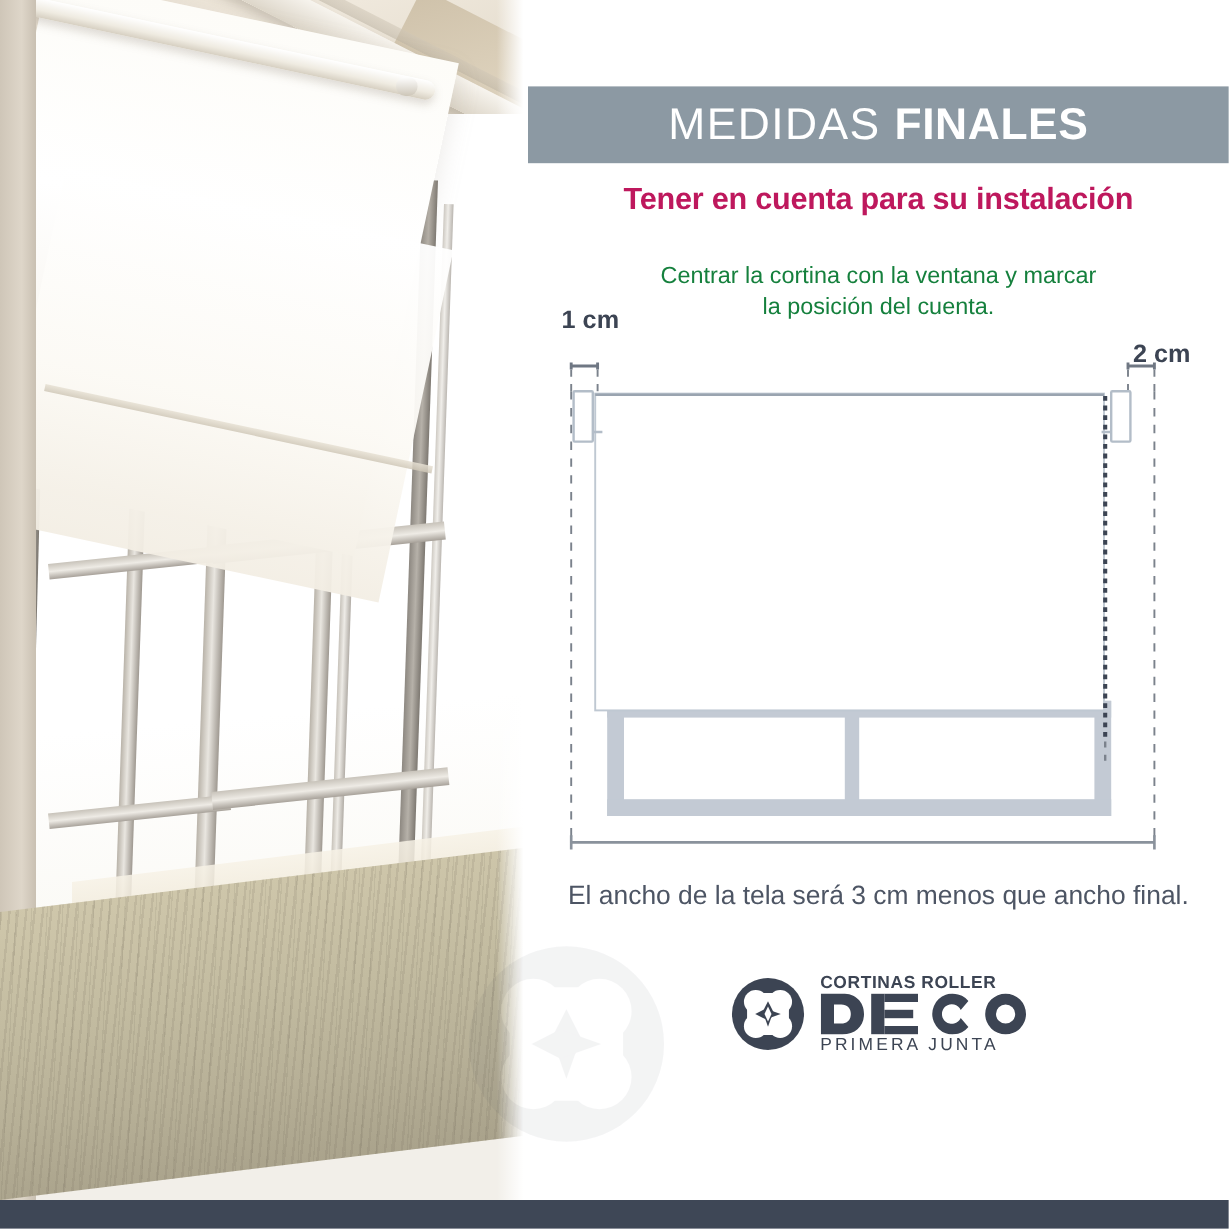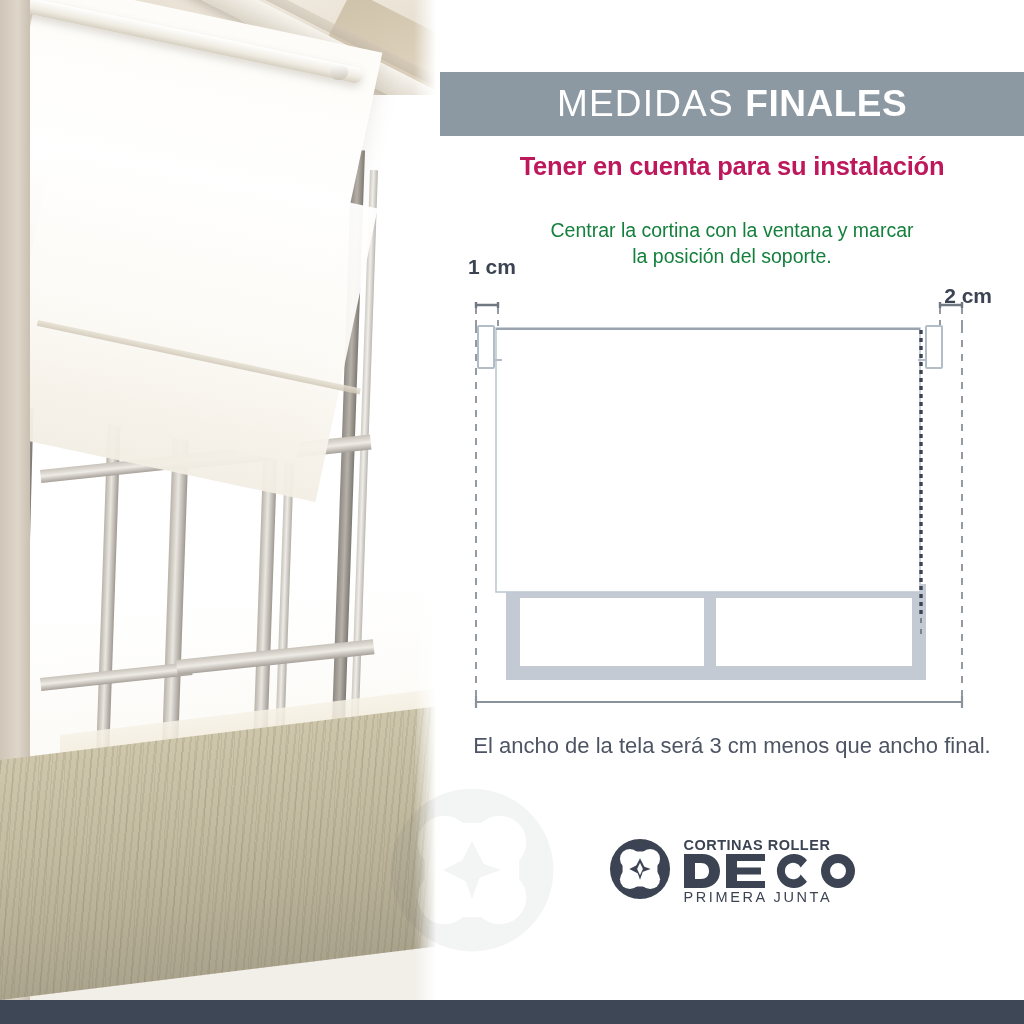--- a/index.html
+++ b/index.html
@@ -140,22 +140,22 @@
   .drawing{position:absolute;left:0;top:296px;width:584px;height:430px;}
   .drawing svg{display:block;}
 
   .caption{
     position:absolute;left:0;top:733px;width:584px;text-align:center;
     font-size:22px;font-weight:400;color:#4d5564;
   }
 
   
   .logo{
-    position:absolute;left:0;top:838px;width:584px;height:86px;
-    display:flex;align-items:flex-start;justify-content:center;gap:13px;
+    position:absolute;left:0;top:802px;width:584px;height:86px;
+    display:flex;align-items:center;justify-content:center;gap:13px;
   }
   .logo-mark{width:62px;height:62px;flex:0 0 auto;}
   .logo-text{display:flex;flex-direction:column;justify-content:center;line-height:1;}
   .logo-top{
     font-size:14.5px;font-weight:700;color:#3c4453;letter-spacing:.5px;
     margin-bottom:1px;
   }
   .logo-mid{height:34px;}
   .logo-bot{
     font-size:14.5px;font-weight:400;color:#3c4453;letter-spacing:2.6px;
@@ -218,21 +218,21 @@
     <div class="header-bar">
       <div class="header-title">
         <span>MEDIDAS</span><span>&nbsp;</span><b>FINALES</b>
       </div>
     </div>
 
     <div class="subtitle">Tener en cuenta para su instalación</div>
 
     <div class="lead">
       <div>Centrar la cortina con la ventana y marcar</div>
-      <div>la posición del soporte.</div>
+      <div>la posición del cuenta.</div>
     </div>
 
     <div class="cm-left">1 cm</div>
     <div class="cm-right">2 cm</div>
 
     <div class="drawing">
       <svg width="584" height="430" viewBox="0 0 584 430" xmlns="http://www.w3.org/2000/svg">
 
         <g stroke="#6f7783" stroke-width="2.4" fill="none">
           <path d="M36 6 L36 12 M36 9 L58 9 M58 6 L58 12"></path>

